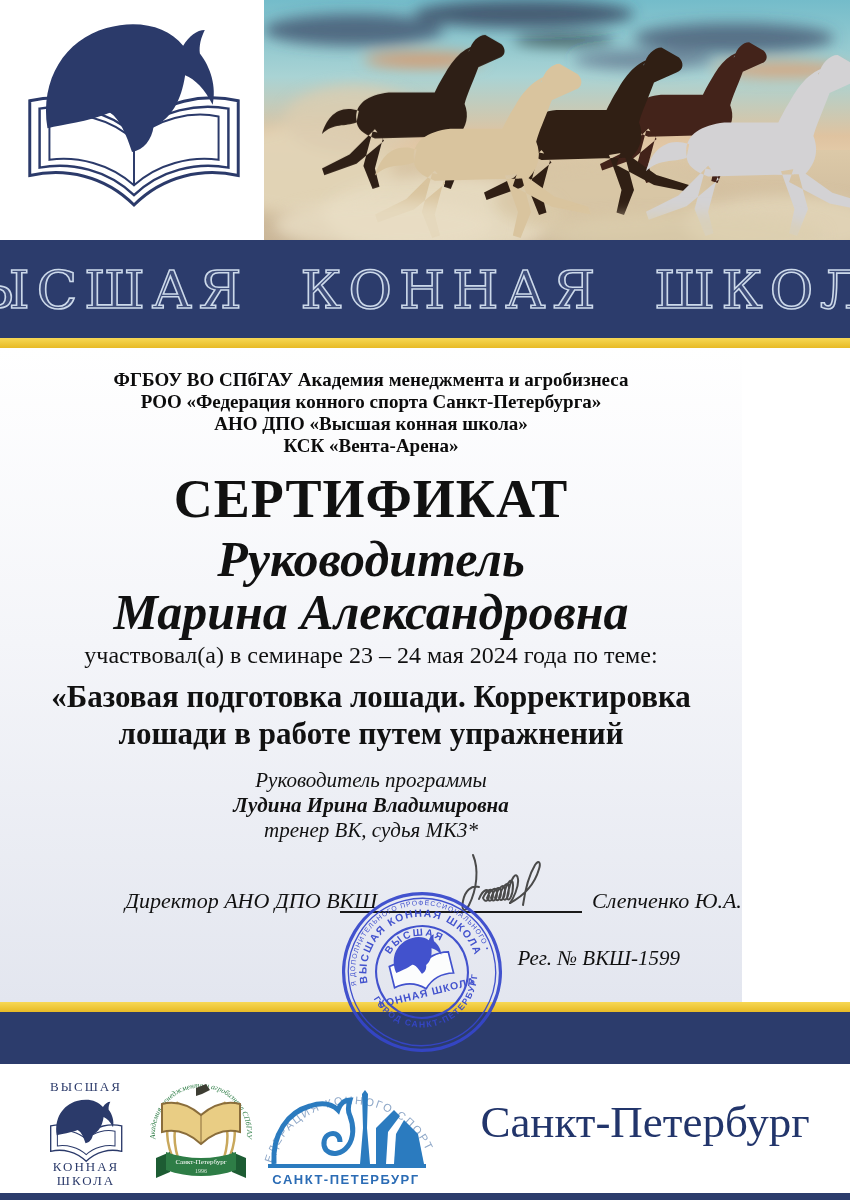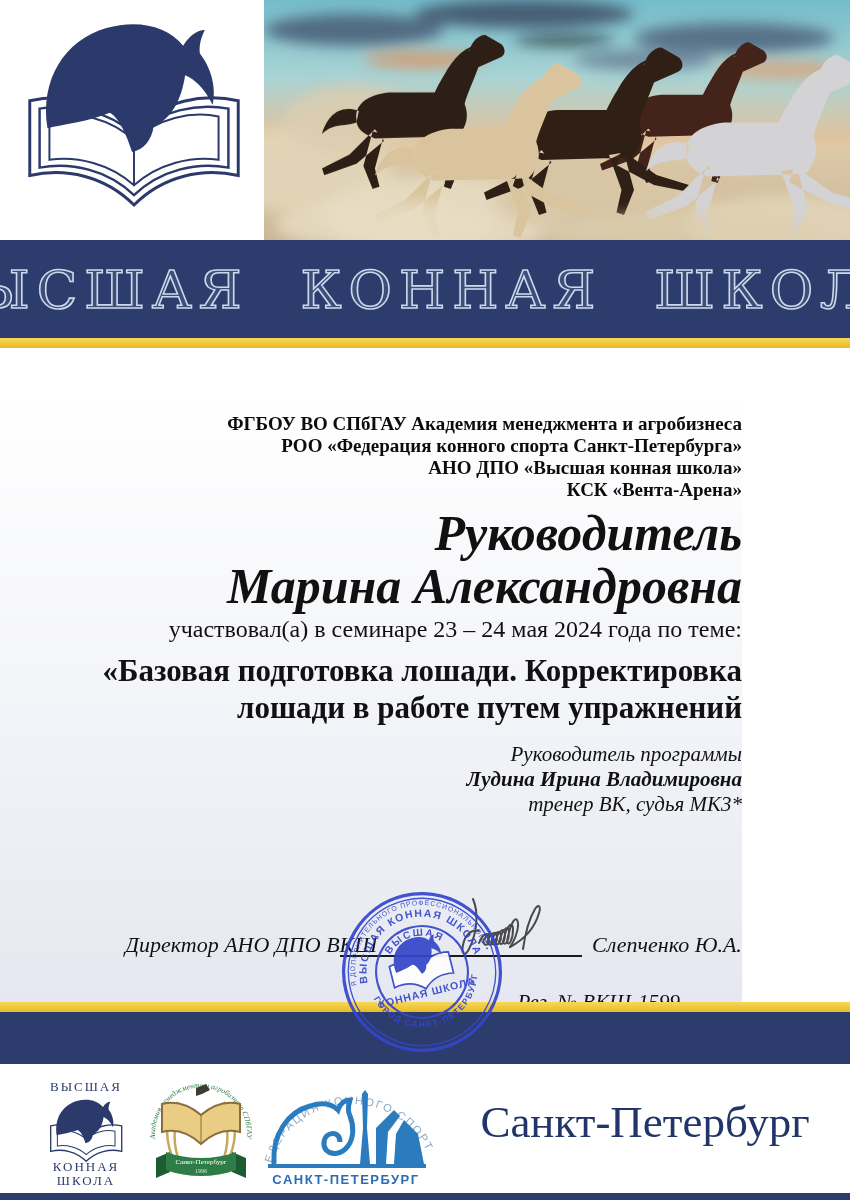--- a/index.html
+++ b/index.html
@@ -25,22 +25,21 @@
     white-space:nowrap;
   }
   .stripe{position:absolute;left:0;width:850px;height:10px;
     background:linear-gradient(#f7d855,#e7ba25);}
   .stripe.top{top:338px;}
   .stripe.bottom{top:1002px;}
   
   .main{
     position:absolute;left:0;top:348px;width:742px;height:654px;
     background:linear-gradient(180deg,#ffffff 0%,#f4f5f9 45%,#e3e6ef 100%);
-    text-align:right;
-    margin-top:44px;
+    text-align:center;
   }
   .orgs{padding-top:21px;font-size:19px;font-weight:bold;line-height:22px;color:#0c0c0c;}
   .cert-title{margin-top:14px;font-size:54px;font-weight:bold;letter-spacing:1px;line-height:56px;}
   .name-line{font-size:50px;font-weight:bold;font-style:italic;line-height:53px;}
   .name-line.first{margin-top:6px;}
   .participation{margin-top:3px;font-size:24px;line-height:27px;}
   .topic{margin-top:9px;font-size:31px;font-weight:bold;line-height:37px;}
   .prog-role{margin-top:16px;font-size:21px;font-style:italic;line-height:25px;}
   .prog-name{font-size:21px;font-weight:bold;font-style:italic;line-height:25px;}
   .prog-cred{font-size:21px;font-style:italic;line-height:25px;}
@@ -165,20 +164,21 @@
   <div class="stripe top"></div>
 
   <div class="main">
     <div class="orgs">
       <div>ФГБОУ ВО СПбГАУ Академия менеджмента и агробизнеса</div>
       <div>РОО «Федерация конного спорта Санкт-Петербурга»</div>
       <div>АНО ДПО «Высшая конная школа»</div>
       <div>КСК «Вента-Арена»</div>
     </div>
 
+    <div class="cert-title">СЕРТИФИКАТ</div>
     <div class="name-line first">Руководитель</div>
     <div class="name-line">Марина Александровна</div>
     <div class="participation">участвовал(а) в семинаре 23 – 24 мая 2024 года по теме:</div>
 
     <div class="topic">
       <div>«Базовая подготовка лошади. Корректировка</div>
       <div>лошади в работе путем упражнений</div>
     </div>
 
     <div class="prog-role">Руководитель программы</div>

